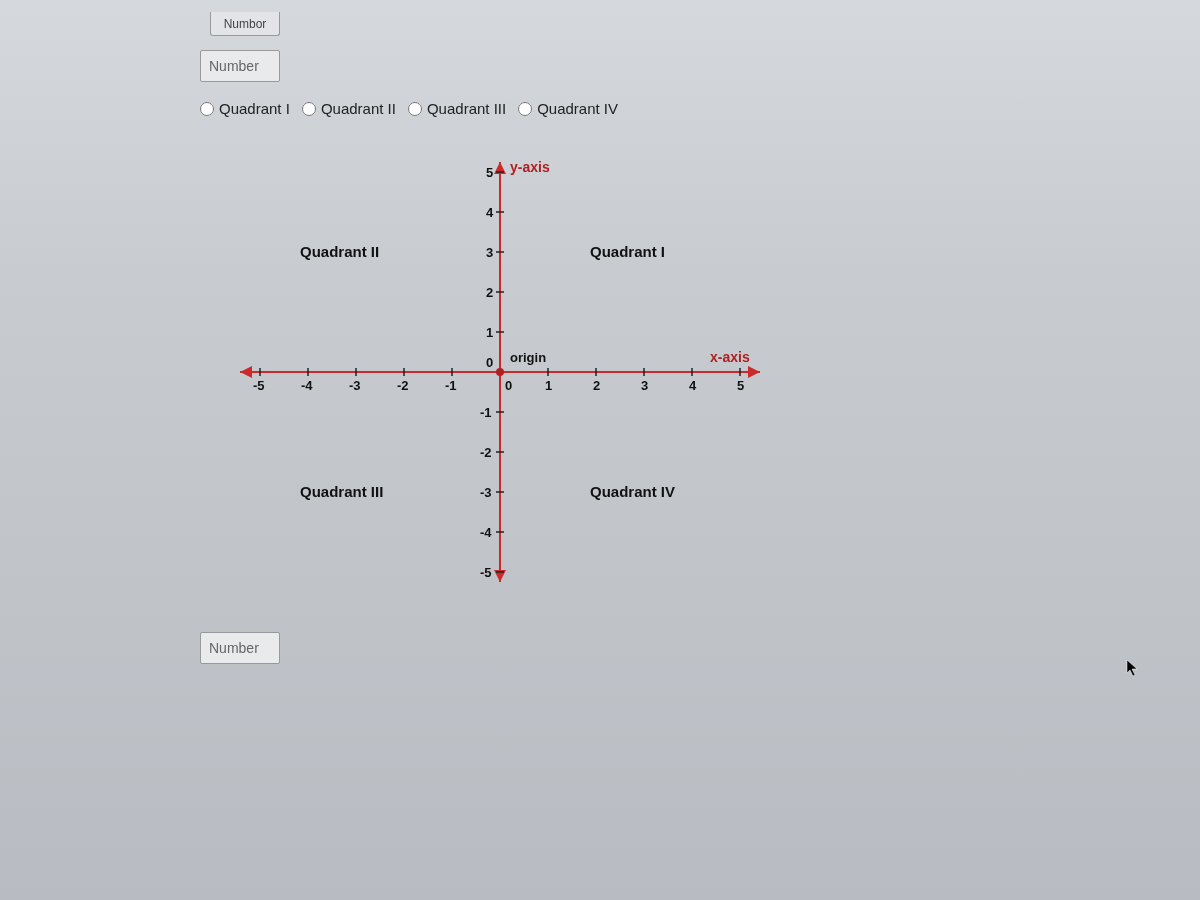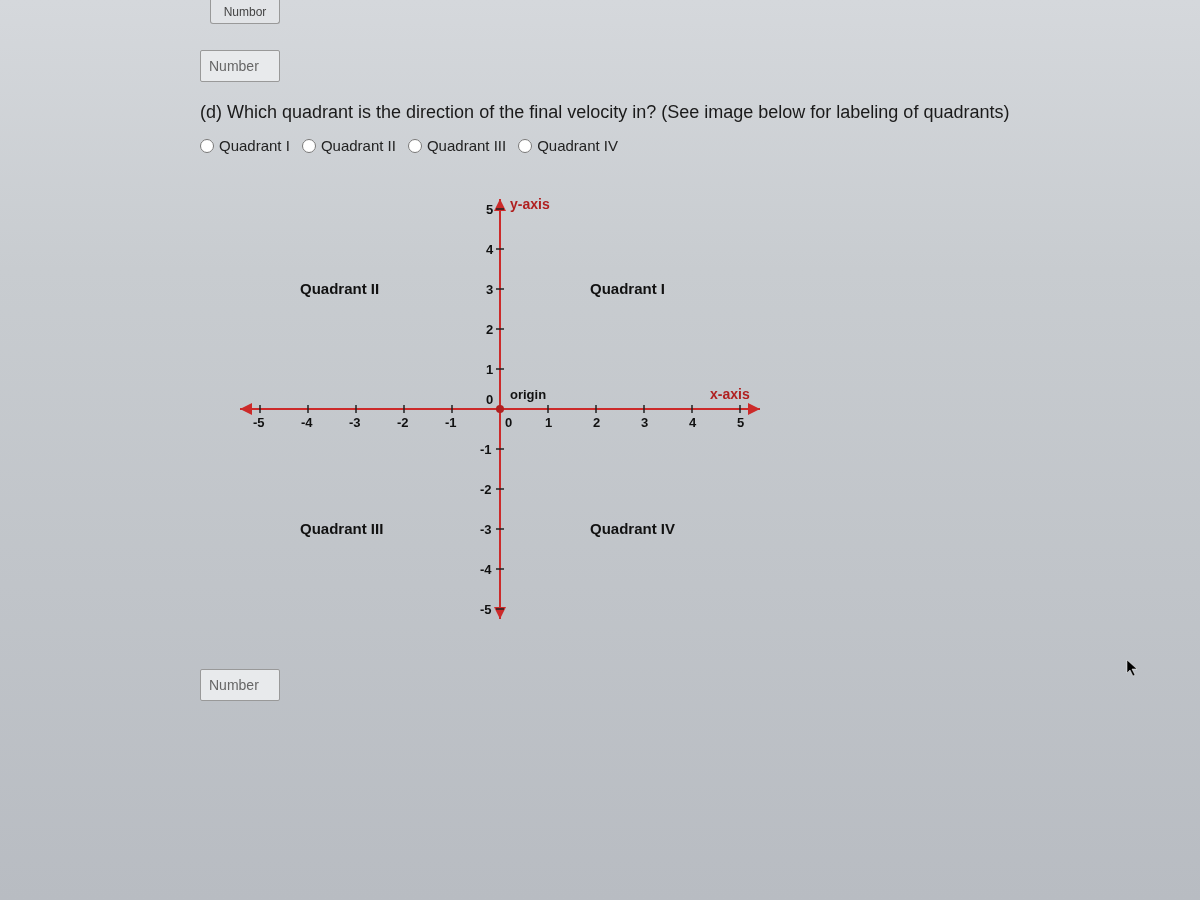--- a/index.html
+++ b/index.html
@@ -70,21 +70,21 @@
     .origin-label { font-size: 13px; font-weight: bold; fill: #111; font-family: Arial; }
     .cursor {
       position: absolute;
       right: 60px;
       bottom: 220px;
       font-size: 14px;
       color: #000;
     }
     .top-clip {
       position: absolute;
-      top: 0;
+      top: 12px;
       left: 210px;
       width: 70px;
       height: 24px;
       border: 1px solid #999;
       border-top: none;
       border-bottom-left-radius: 3px;
       border-bottom-right-radius: 3px;
       background: #e2e4e7;
       font-size: 12px;
       color: #444;
@@ -96,21 +96,20 @@
 </head>
 <body>
 
 <div class="top-clip">Numbor</div>
 
 <div class="section" style="margin-top:30px;">
   <input class="number-input" type="text" placeholder="Number" style="">
 </div>
 
 <div class="section">
-  <p class="question-text">(d) Which quadrant is the direction of the final velocity in? (See image below for labeling of quadrants)</p>
   <div class="radio-group">
     <label class="radio-item">
       <input type="radio" name="quad" style="">
       <span>Quadrant I</span>
     </label>
     <label class="radio-item">
       <input type="radio" name="quad" style="">
       <span>Quadrant II</span>
     </label>
     <label class="radio-item">

